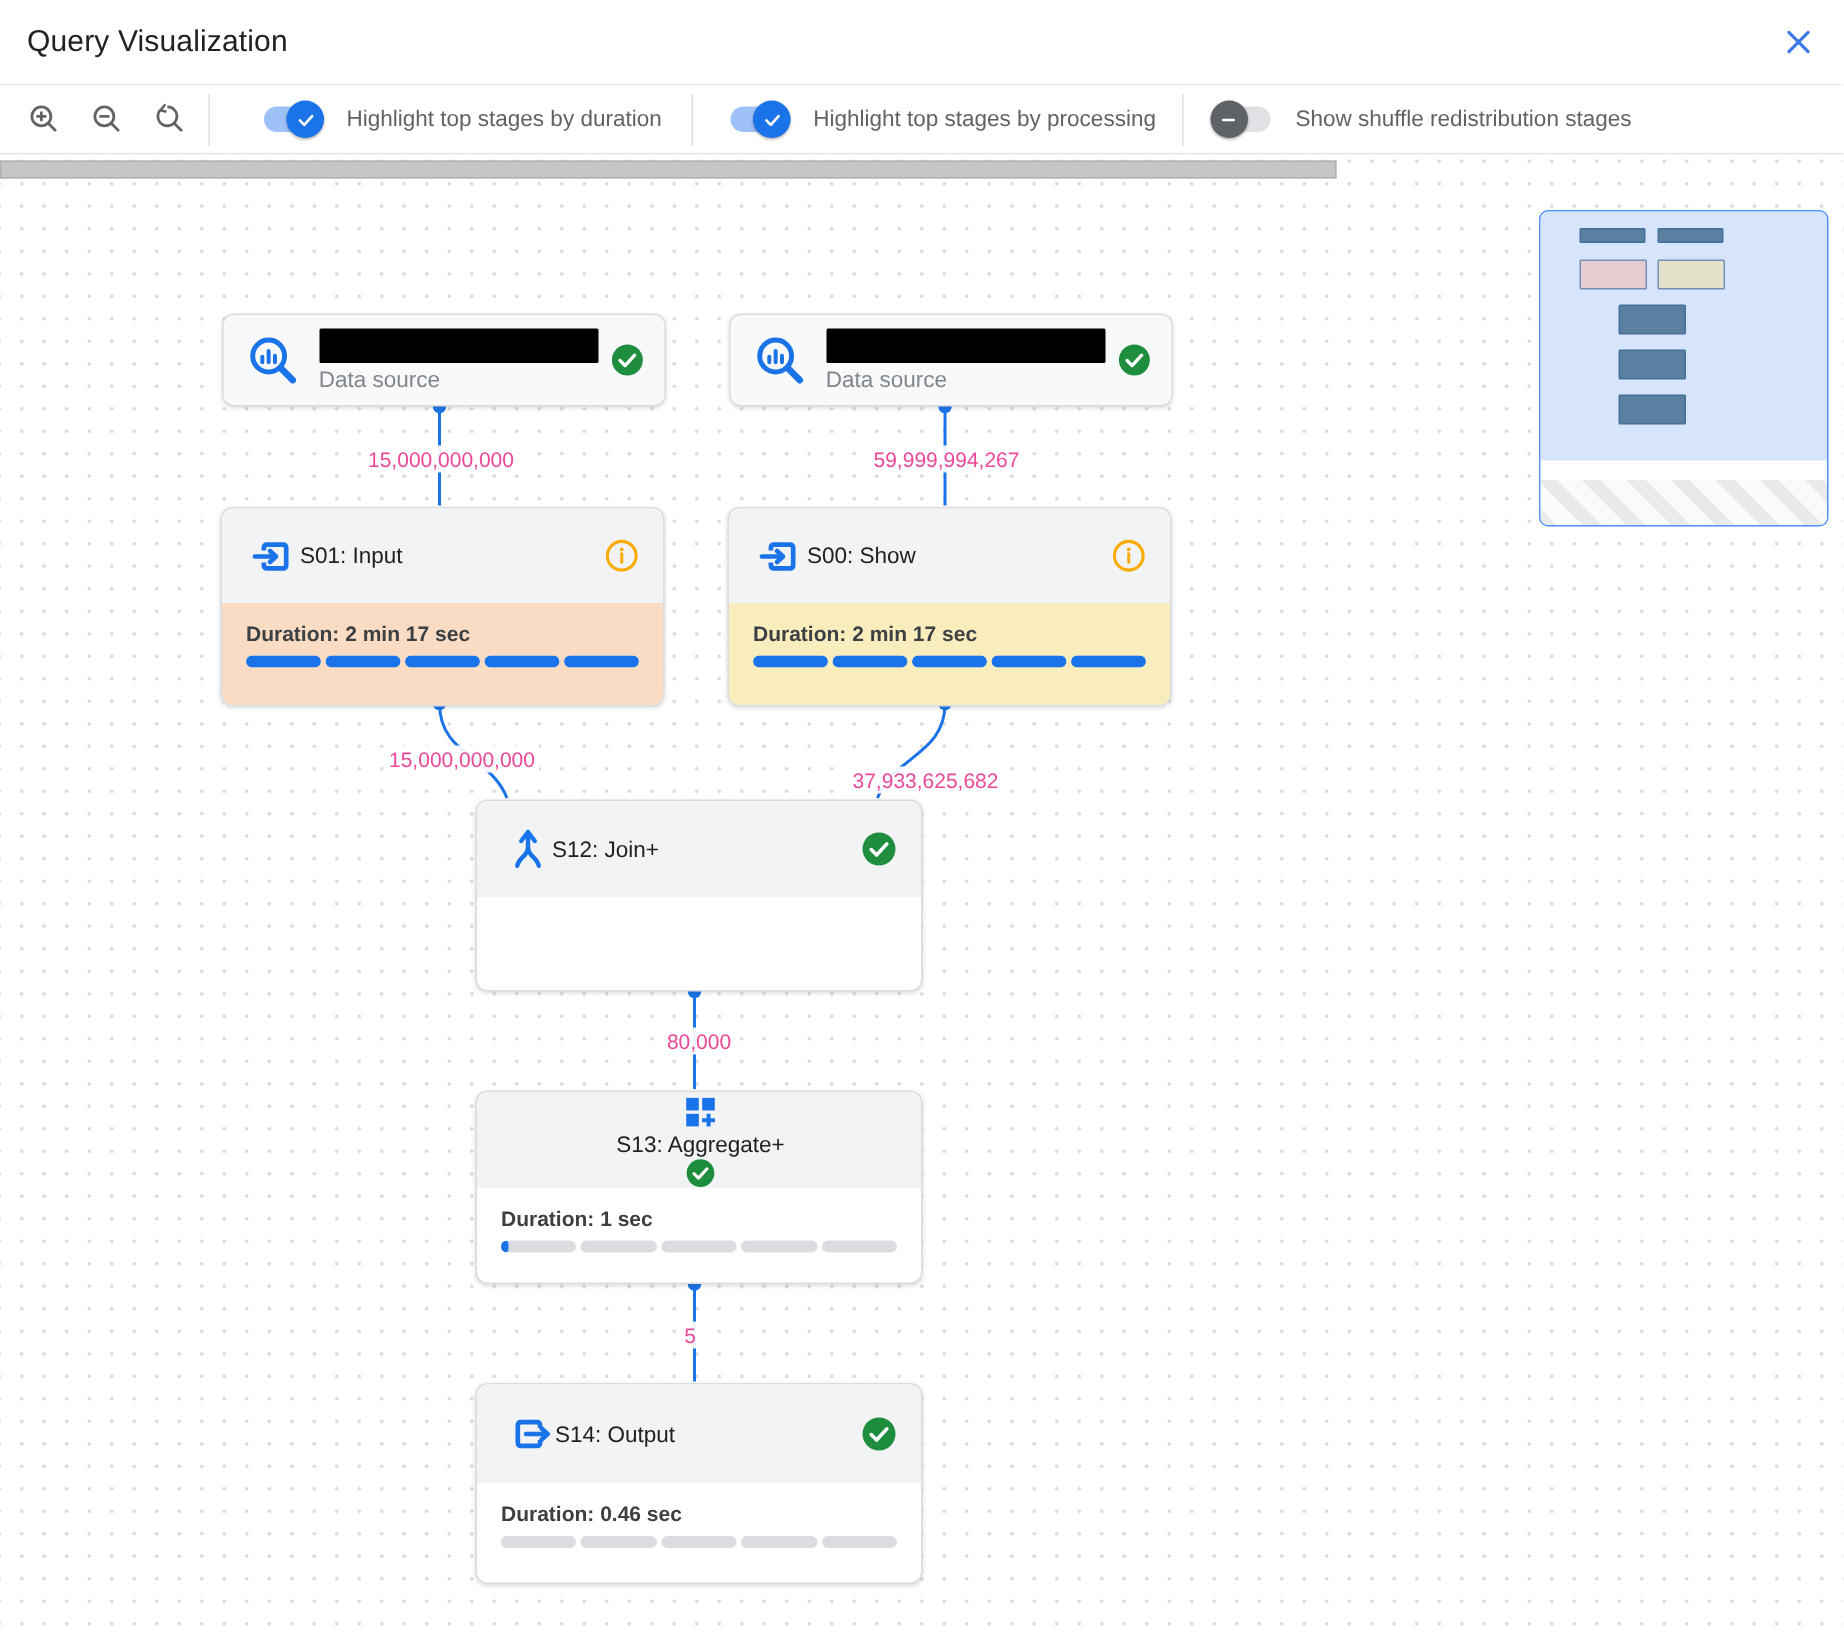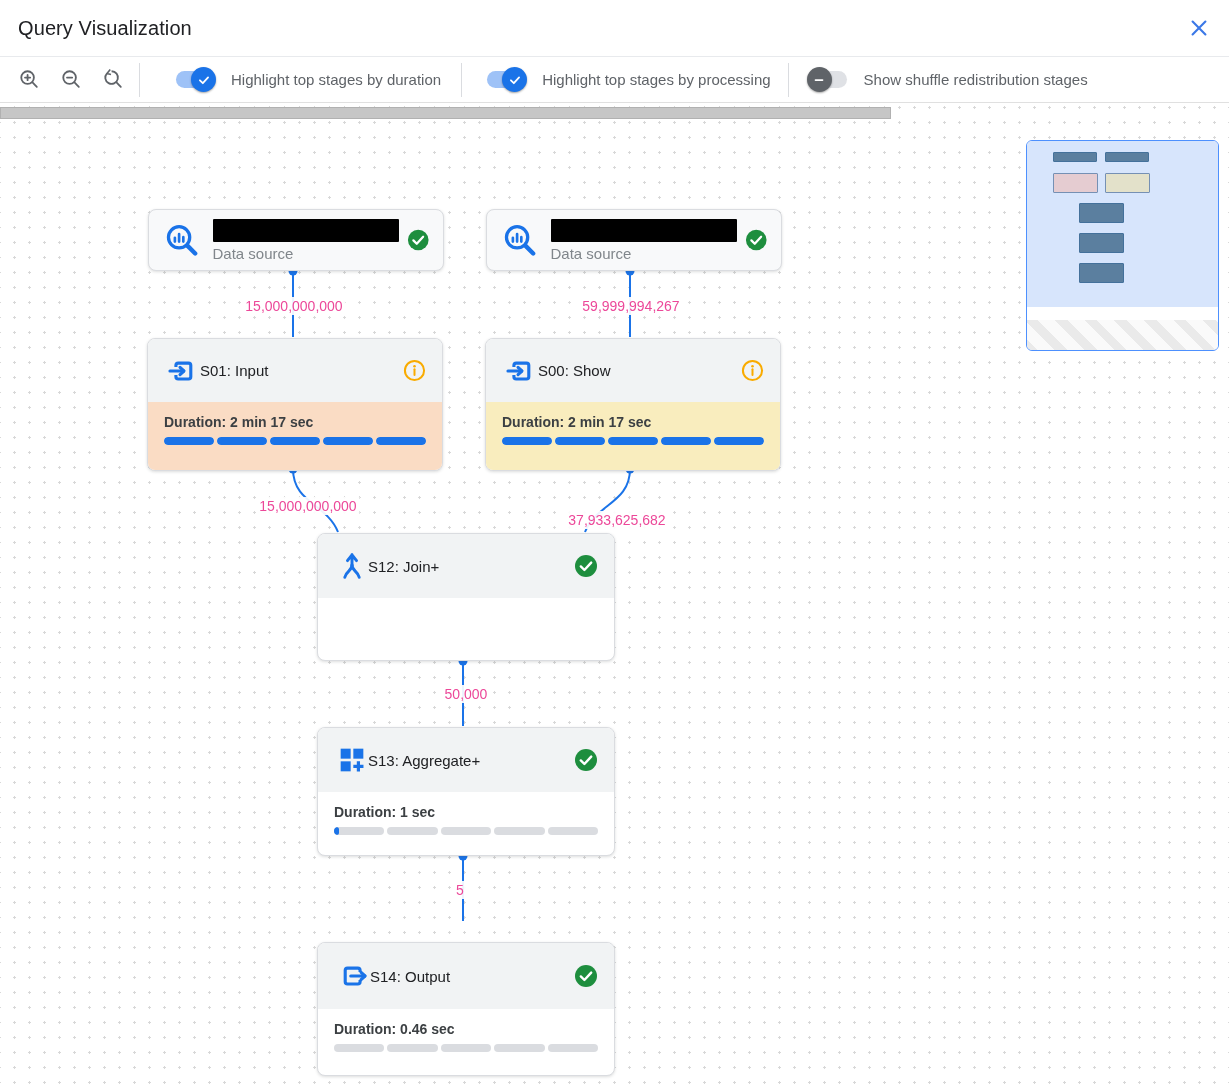--- a/index.html
+++ b/index.html
@@ -169,21 +169,21 @@
         <circle cx="630" cy="366" r="4.5"></circle>
       <circle cx="463" cy="558" r="4.5"></circle>
         <circle cx="463" cy="753" r="4.5"></circle>
     </g>
   </svg>
 
   <div class="edge-label" style="left:294px; top:194px;">15,000,000,000</div>
   <div class="edge-label" style="left:631px; top:194px;">59,999,994,267</div>
   <div class="edge-label" style="left:308px; top:394px;">15,000,000,000</div>
   <div class="edge-label" style="left:617px; top:408px;">37,933,625,682</div>
-  <div class="edge-label" style="left:466px; top:582px;">50,000</div>
+  <div class="edge-label" style="left:466px; top:582px;">80,000</div>
   <div class="edge-label" style="left:460px; top:778px;">5</div>
 
   <div class="card ds-card" style="left:148px; top:106px;">
     <svg width="40" height="40" viewBox="0 0 24 24" fill="none" stroke="#1a73e8">
       <circle cx="10.3" cy="10.3" r="6.8" stroke-width="2.1"></circle>
       <path d="M15.6 15.6 L20.6 20.6" stroke-width="2.8" stroke-linecap="round"></path>
       <path d="M7.6 10.6 V13 M10.3 8.2 V13 M13 10.2 V13" stroke-width="1.7" stroke-linecap="round"></path>
     </svg>
     <div class="ds-mid">
       <div class="redact"></div>
@@ -292,21 +292,21 @@
       </svg>
       <span class="stage-title">S12: Join+</span>
       <svg width="24" height="24" viewBox="0 0 24 24">
         <circle cx="12" cy="12" r="11" fill="#1e8e3e"></circle>
         <path d="M6.8 12.4 L10.4 16 L17.2 8.6" stroke="#fff" stroke-width="2.4" fill="none" stroke-linecap="round" stroke-linejoin="round"></path>
       </svg>
     </div>
   </div>
 
   <div class="card" style="left:317px; top:624px; width:298px; height:129px;">
-    <div class="stage-head" style="height:64px;">
+    <div class="stage-head" style="height:64px;flex-direction:column;">
       <svg width="32" height="32" viewBox="0 0 24 24">
         <rect x="3.5" y="3.5" width="7.5" height="7.5" fill="#1a73e8"></rect>
         <rect x="13" y="3.5" width="7.5" height="7.5" fill="#1a73e8"></rect>
         <rect x="3.5" y="13" width="7.5" height="7.5" fill="#1a73e8"></rect>
         <path d="M16.8 13 V20.6 M13 16.8 H20.6" stroke="#1a73e8" stroke-width="2.4"></path>
       </svg>
       <span class="stage-title">S13: Aggregate+</span>
       <svg width="24" height="24" viewBox="0 0 24 24">
         <circle cx="12" cy="12" r="11" fill="#1e8e3e"></circle>
         <path d="M6.8 12.4 L10.4 16 L17.2 8.6" stroke="#fff" stroke-width="2.4" fill="none" stroke-linecap="round" stroke-linejoin="round"></path>
@@ -327,21 +327,21 @@
           <i>
             <b style="width: 0%;"></b>
           </i>
           <i>
             <b style="width: 0%;"></b>
           </i>
       </div>
     </div>
   </div>
 
-  <div class="card" style="left:317px; top:839px; width:298px; height:134px;">
+  <div class="card" style="left:317px; top:819px; width:298px; height:134px;">
     <div class="stage-head" style="height:66px;">
       <svg width="34" height="34" viewBox="0 0 24 24" fill="none" stroke="#1a73e8" stroke-width="2.2">
         <path d="M17 9.2 V8 Q17 6.4 15.4 6.4 H8.1 Q6.5 6.4 6.5 8 V16 Q6.5 17.6 8.1 17.6 H15.4 Q17 17.6 17 16 V14.8"></path>
         <path d="M10.4 12 H20.4" stroke-linecap="round"></path>
         <path d="M17.7 9.4 L20.5 12 L17.7 14.6" stroke-linecap="round" stroke-linejoin="round"></path>
       </svg>
       <span class="stage-title">S14: Output</span>
       <svg width="24" height="24" viewBox="0 0 24 24">
         <circle cx="12" cy="12" r="11" fill="#1e8e3e"></circle>
         <path d="M6.8 12.4 L10.4 16 L17.2 8.6" stroke="#fff" stroke-width="2.4" fill="none" stroke-linecap="round" stroke-linejoin="round"></path>

